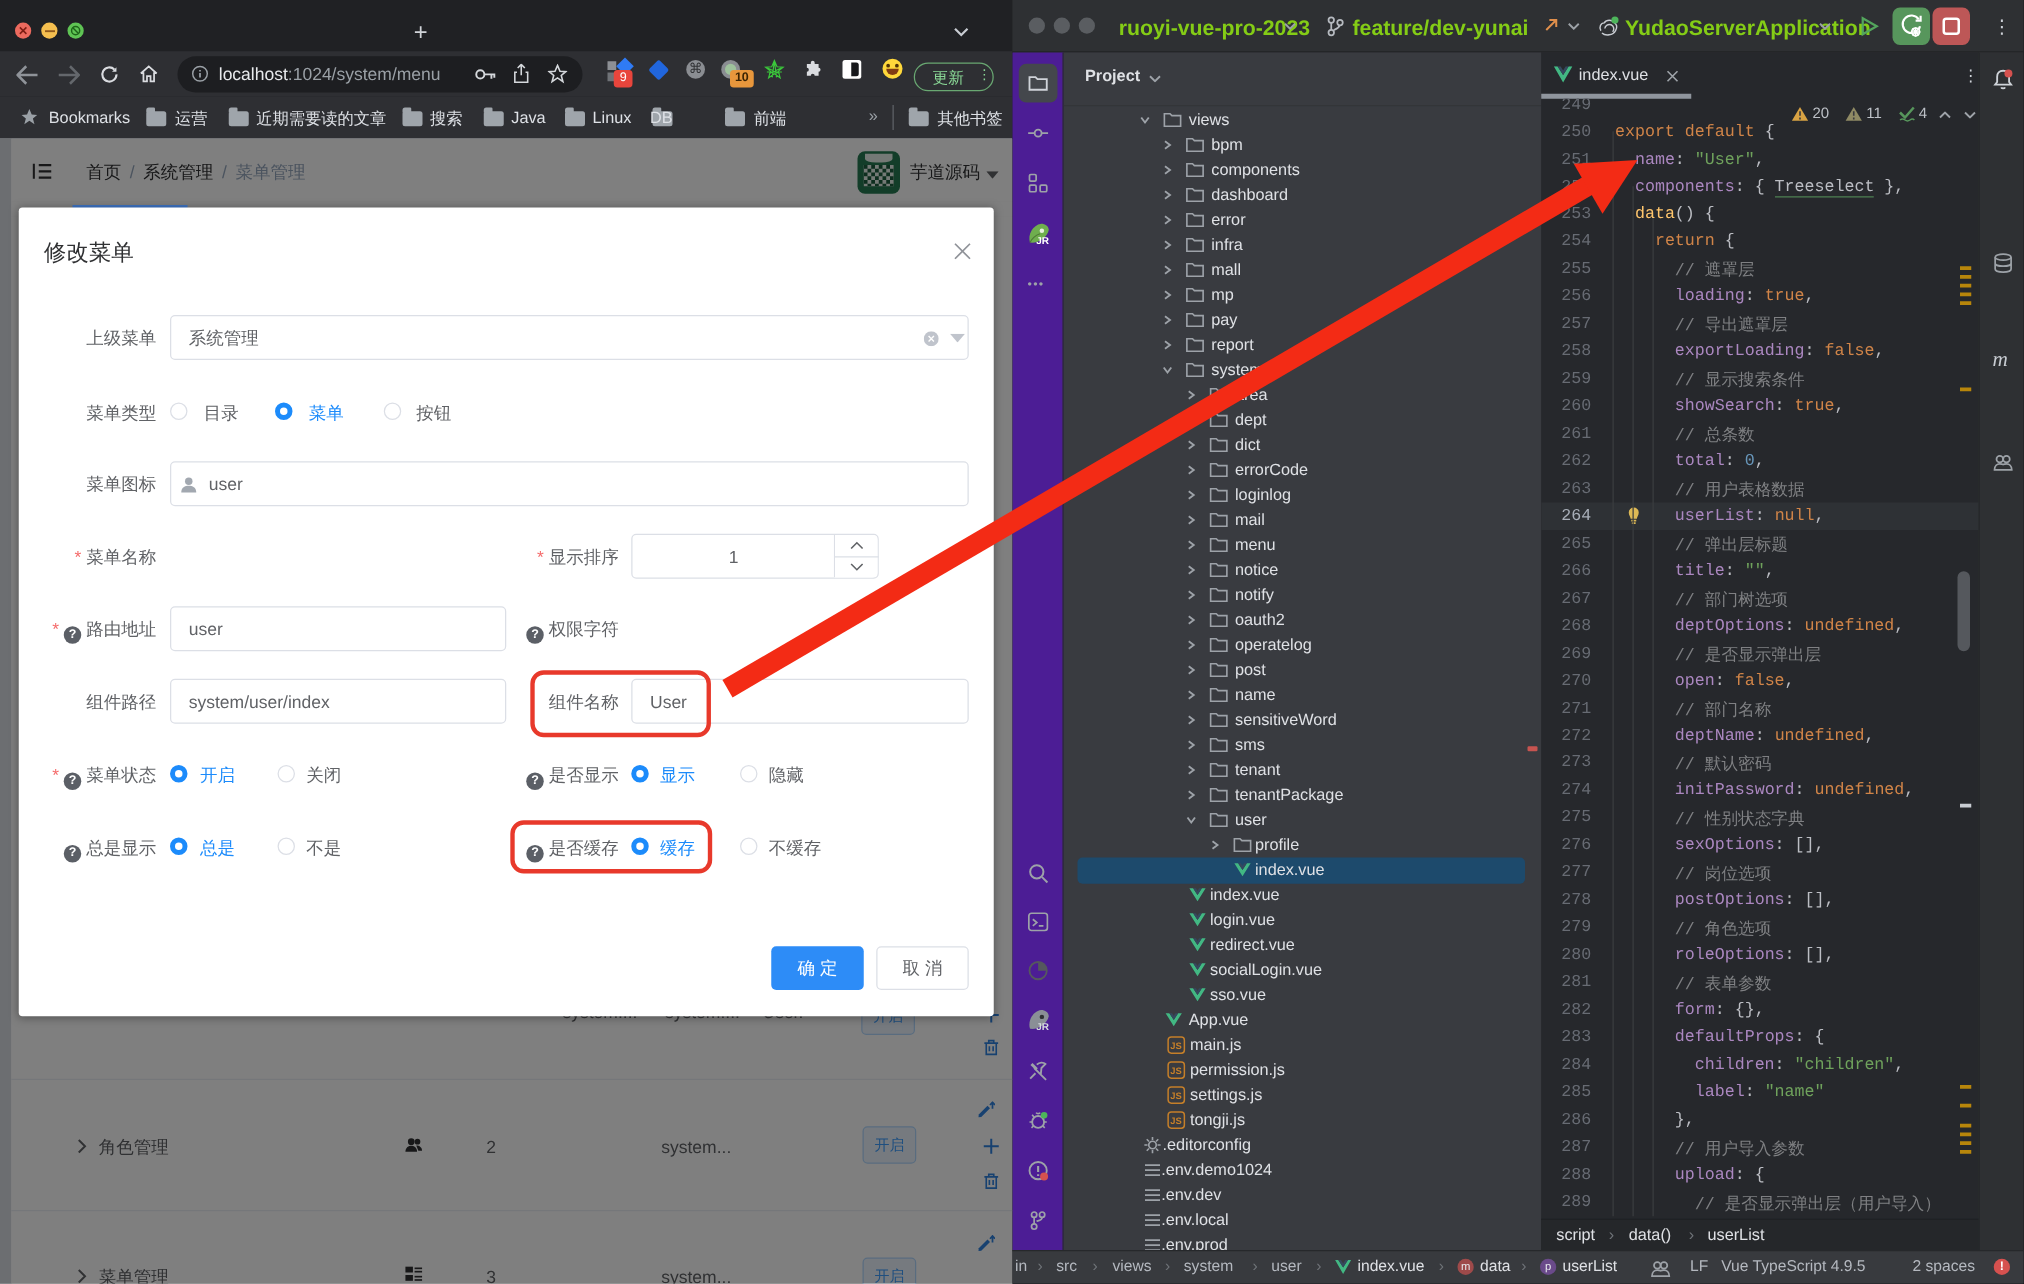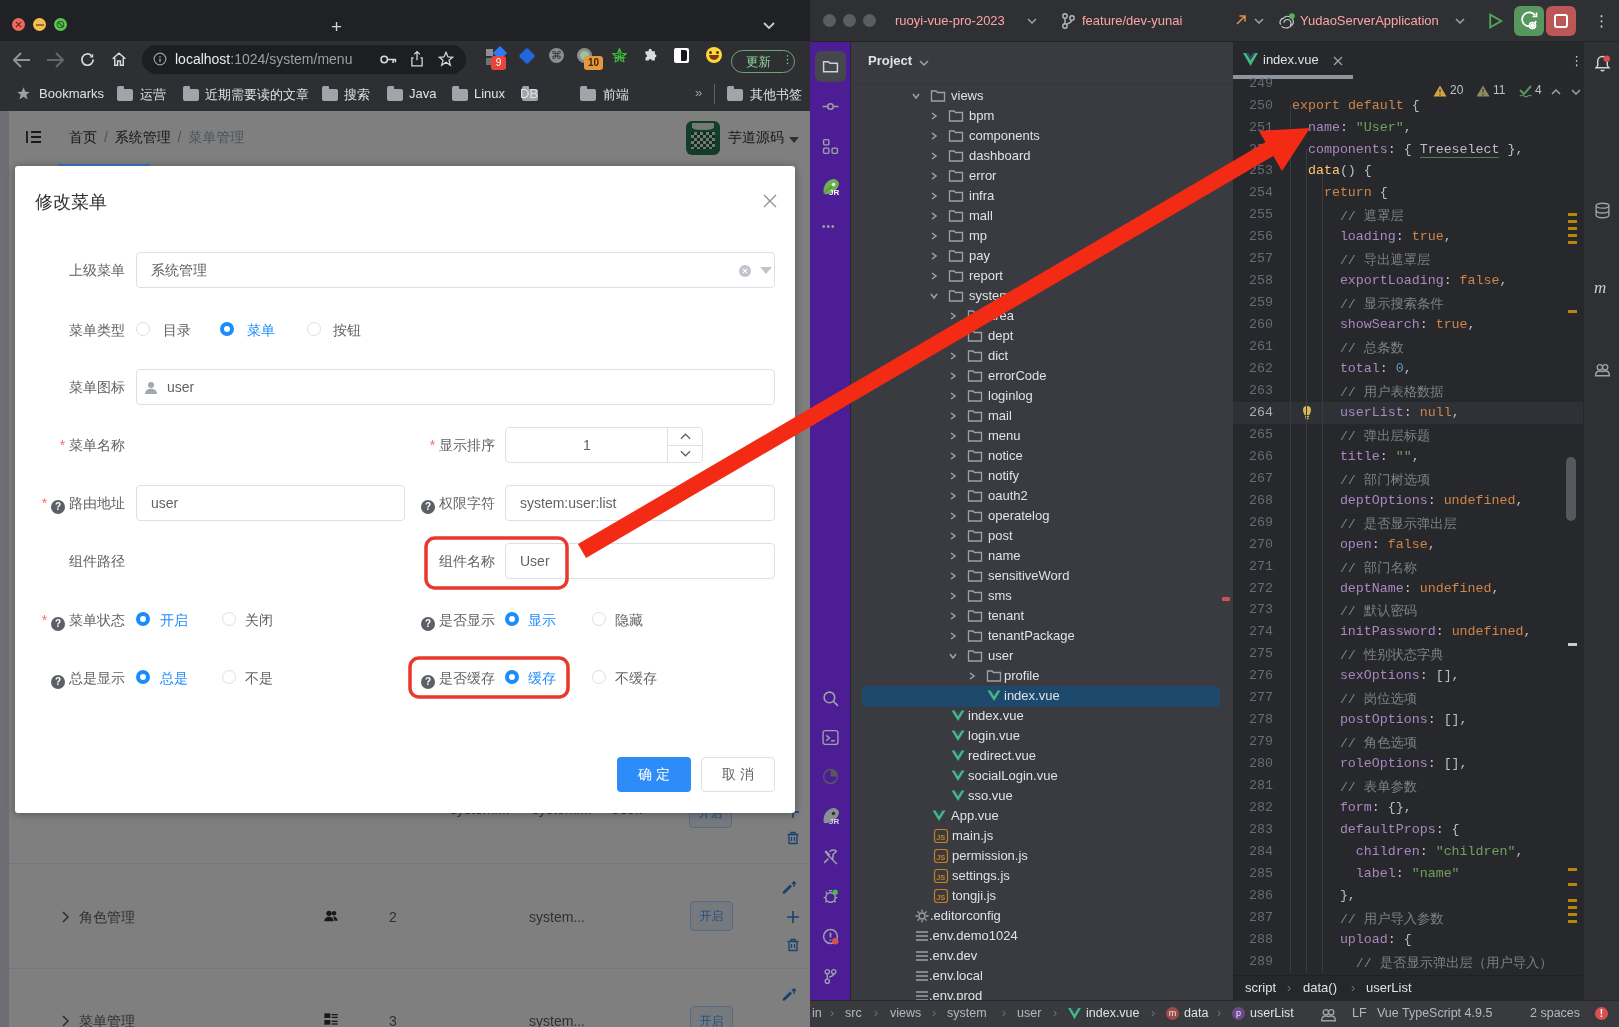--- a/index.html
+++ b/index.html
@@ -40,21 +40,21 @@
 
 
 #ide { position:absolute; left:810px; top:0; width:809px; height:1027px; background:#2e3033; font-size:13px; color:#dfe1e5; }
 #idetop { position:absolute; left:0; top:0; width:809px; height:42px; background:#2e3033; border-bottom:1px solid #222326; }
 #stripe { position:absolute; left:0; top:42px; width:41px; height:958px; background:#4c1d95; border-right:1px solid #26282b; }
 #rstripe { position:absolute; left:773px; top:42px; width:36px; height:958px; background:#2e3033; border-left:1px solid #26282b; }
 #panel { position:absolute; left:41px; top:42px; width:382px; height:958px; background:#393b40; }
 #editor { position:absolute; left:423px; top:42px; width:350px; height:958px; background:#26282c; }
 .trow { position:absolute; height:20px; line-height:20px; white-space:nowrap; color:#dfe1e5; font-size:13px; }
 .tlg { position:absolute; top:14px; width:13px; height:13px; border-radius:50%; background:#5a5d61; }
-.ttxt { position:absolute; font-size:13px; color:#fca5a5; }
+.ttxt { position:absolute; font-size:17px; color:#84cc16;font-weight:bold; }
 .tchev { position:absolute; width:10px; height:6px; }
 .vdots { position:absolute; width:3px; height:17px; }
 .vdots:before { content:"⋮"; color:#cfd3d9; font-size:15px; }
 .hdots { position:absolute; width:18px; height:4px; color:#9da2a8; font-size:14px; letter-spacing:1px; }
 .hdots:before { content:"•••"; position:relative; top:-6px; font-size:10px; }
 .sic { position:absolute; width:17px; height:17px; }
 .trow { left:0; width:382px; }
 .tch { position:absolute; width:10px; height:10px; top:5px; }
 .tic { position:absolute; width:16px; height:16px; top:2px; }
 .insp { position:absolute; top:41px; font-size:12px; color:#bdc1c7; }
@@ -338,23 +338,23 @@
           <div style="position:absolute;left:0;top:17px;width:35px;height:1px;background:#dcdfe6"></div>
           <svg width="11" height="7" style="position:absolute;left:12px;top:22px" viewBox="0 0 12 7">
               <path d="M1 1 L6 6 L11 1" stroke="#606266" stroke-width="1.4" fill="none"></path>
             </svg>
         </div>
       </div>
 
       <div class="mlabel" style="left:0;top:329px;width:110px"><span class="red">*</span> <span class="qm">?</span> 路由地址</div>
       <div class="minput" style="left:121px;top:319px;width:269px">user</div>
       <div class="mlabel" style="left:200px;top:329px;width:280px"><span class="qm">?</span> 权限字符</div>
-      <div class="minput" style="left:490px;top:319px;width:270px">system:user:list</div>
 
       <div class="mlabel" style="left:0;top:387px;width:110px">组件路径</div>
+      <div class="minput" style="left:121px;top:377px;width:269px">system/user/index</div>
       <div class="mlabel" style="left:200px;top:387px;width:280px">组件名称</div>
       <div class="minput" style="left:490px;top:377px;width:270px">User</div>
 
       <div class="mlabel" style="left:0;top:446px;width:110px"><span class="red">*</span> <span class="qm">?</span> 菜单状态</div>
       <span class="radio on" style="left:121px;top:446px"></span>
         <span class="rlabel on" style="left:145px;top:446px">开启</span>
       <span class="radio" style="left:207px;top:446px"></span>
         <span class="rlabel" style="left:230px;top:446px">关闭</span>
       <div class="mlabel" style="left:200px;top:446px;width:280px"><span class="qm">?</span> 是否显示</div>
       <span class="radio on" style="left:490px;top:446px"></span>

